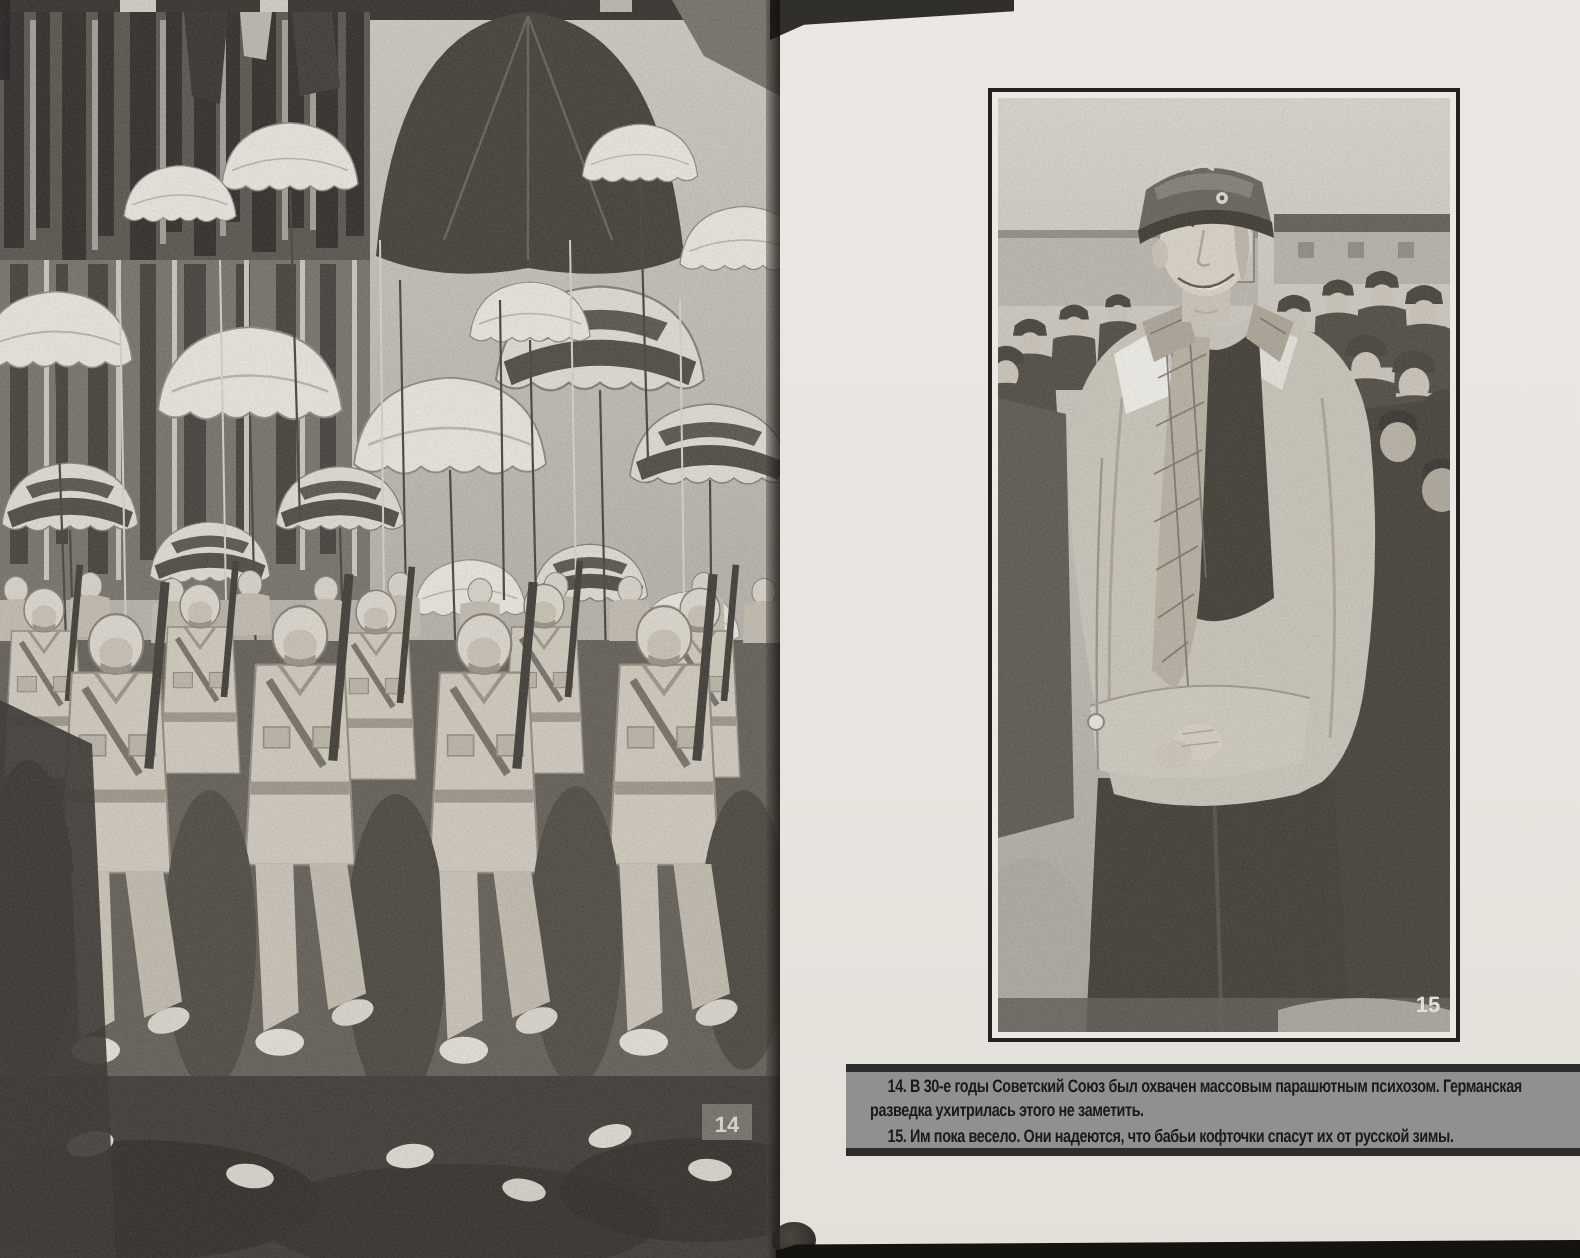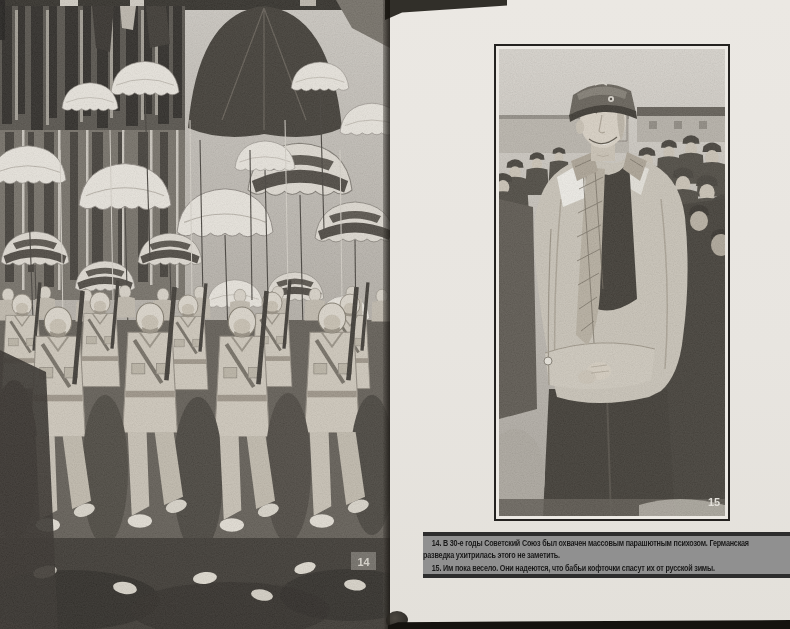--- a/index.html
+++ b/index.html
@@ -32,21 +32,21 @@
     clip-path:polygon(0 0,100% 0,100% 28%,14% 62%,0 100%);opacity:.88;
   }
   #photo-frame{
     left:494px;top:44px;border:2px solid #242220;padding:3px;background:#ece9e4;
   }
   #photo-frame svg{display:block;}
   
   #caption-plate{
     left:423px;top:532px;width:367px;height:46px;box-sizing:border-box;
     background:#909090;border-top:4px solid #2d2d2d;border-bottom:4px solid #2d2d2d;
-    padding:1px 4px 0 0;overflow:hidden;
+    padding:1px 4px 0 12px;overflow:hidden;
   }
   .cap-line{
     font-size:9px;line-height:12.4px;font-weight:bold;color:#1a1a1a;
     letter-spacing:-0.25px;white-space:nowrap;
     transform:scaleX(.8);transform-origin:0 50%;
   }
   .cap-line.indent{padding-left:11px;}
   .cap-num{font-weight:bold;}
   
   #bottom-edge{

